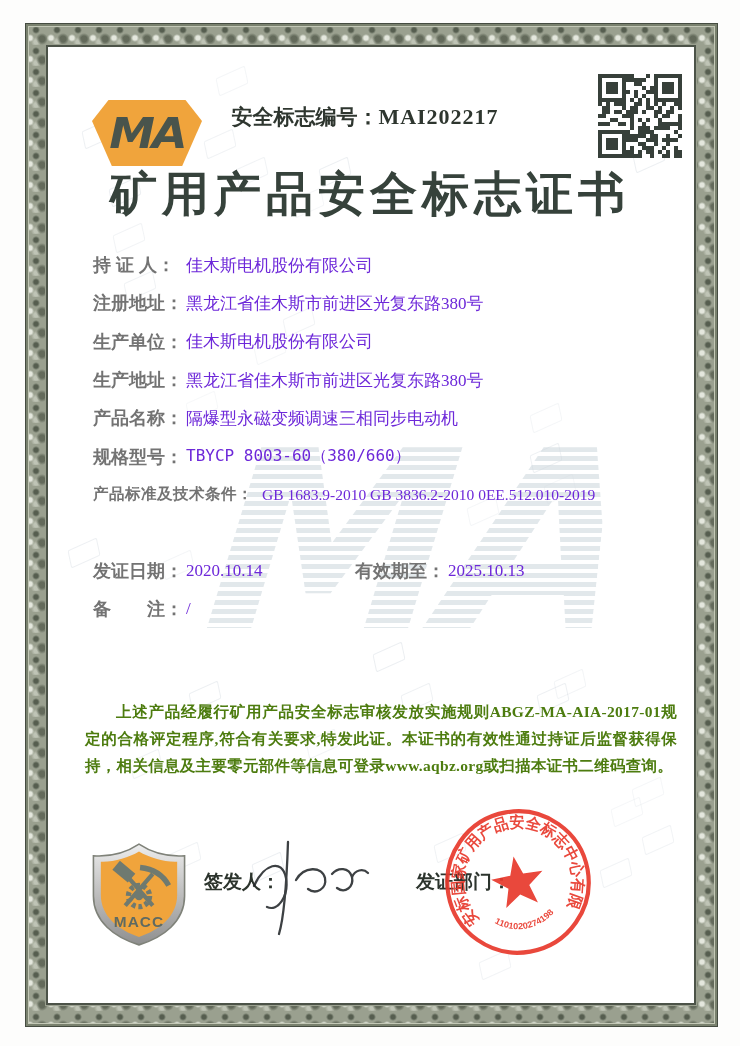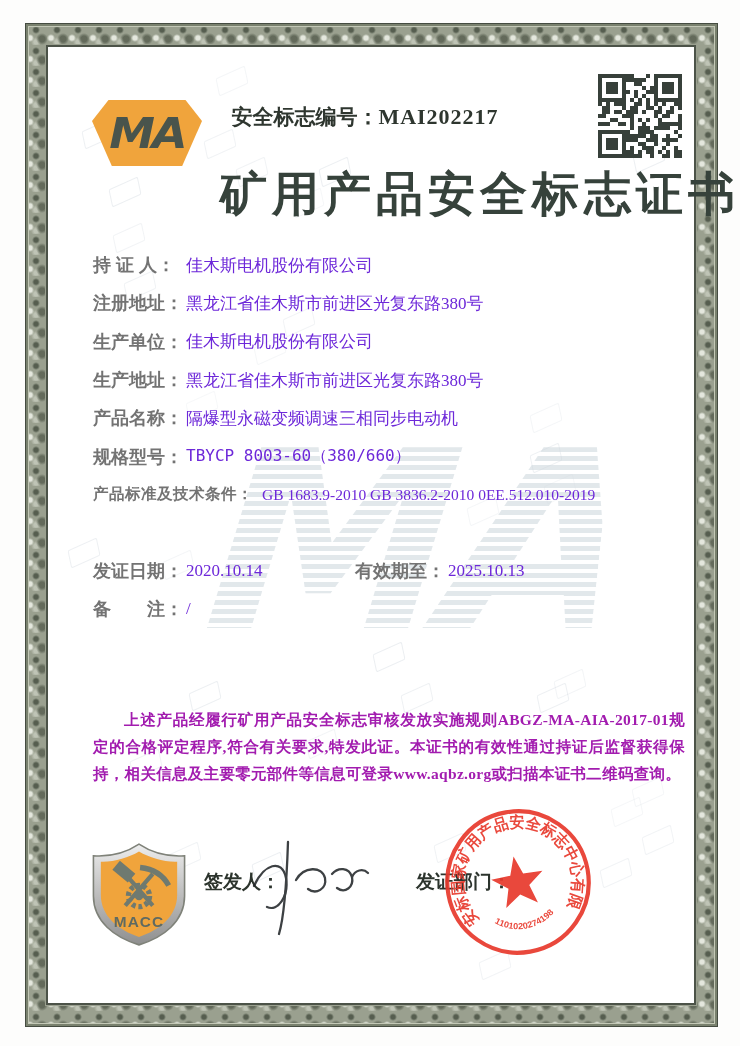--- a/index.html
+++ b/index.html
@@ -36,38 +36,38 @@
   .ma-logo span{font-family:"DejaVu Sans",sans-serif;font-weight:800;font-style:italic;
                 font-size:46px;color:#49544c;letter-spacing:-3px;transform:scaleY(.92);}
   .header-no{position:absolute;left:210px;top:103px;width:310px;z-index:2;text-align:center;
              white-space:nowrap;}
   .header-no .lab{font-family:"Liberation Sans",sans-serif;font-weight:bold;font-size:21px;color:#2e362f;}
   .header-no .val{font-family:"Liberation Serif",serif;font-weight:bold;font-size:22px;color:#2e362f;letter-spacing:1px;}
   .qr{position:absolute;left:598px;top:74px;width:84px;height:84px;z-index:2;
       display:grid;grid-template-columns:repeat(21,1fr);grid-template-rows:repeat(21,1fr);}
   .qr i{display:block;}
   .qr i.on{background:#37403a;}
-  .title{position:absolute;left:0;right:0;top:163px;z-index:2;margin:0;text-align:right;
+  .title{position:absolute;left:0;right:0;top:163px;z-index:2;margin:0;text-align:center;
          font-size:47px;font-weight:bold;letter-spacing:5px;color:#36423b;
          font-family:"Liberation Serif",serif;}
   
   .rows,.rows2{position:absolute;left:93px;width:566px;z-index:2;}
   .rows{top:246px;}
   .rows2{top:552px;}
   .row{height:38.3px;display:flex;align-items:center;}
   .flabel{flex:none;width:93px;font-family:"Liberation Sans",sans-serif;font-weight:bold;
           font-size:18px;color:#737373;white-space:pre;}
   .fvalue{font-size:17px;color:#6d28d9;white-space:nowrap;}
   .row.long .flabel{width:auto;margin-right:9px;font-size:15.5px;letter-spacing:.5px;}
   .row.long .fvalue{font-size:15.5px;}
   .v-mono{font-family:"DejaVu Sans Mono",monospace;font-weight:normal;font-size:16px;}
   .dval{flex:none;width:169px;}
   
-  .statement{position:absolute;left:85px;top:699px;width:592px;z-index:2;margin:8px;
-             font-size:15.5px;line-height:26.8px;font-weight:600;color:#a21caf;
+  .statement{position:absolute;left:85px;top:699px;width:592px;z-index:2;margin:0;
+             font-size:15.5px;line-height:26.8px;font-weight:600;color:#4d7c0f;
              text-align:justify;text-indent:2em;letter-spacing:.3px;}
   
   .macc{position:absolute;left:86px;top:840px;width:106px;height:108px;z-index:2;}
   .signer,.dept{position:absolute;z-index:2;font-family:"Liberation Sans",sans-serif;
                 font-weight:bold;font-size:19px;color:#2c342d;white-space:nowrap;}
   .signer{left:204px;top:869px;}
   .dept{left:416px;top:869px;}
   .signature{position:absolute;left:236px;top:828px;width:155px;height:120px;z-index:3;}
   .stamp{position:absolute;left:442px;top:806px;width:152px;height:152px;z-index:4;
          transform:rotate(-10deg);opacity:.92;}

